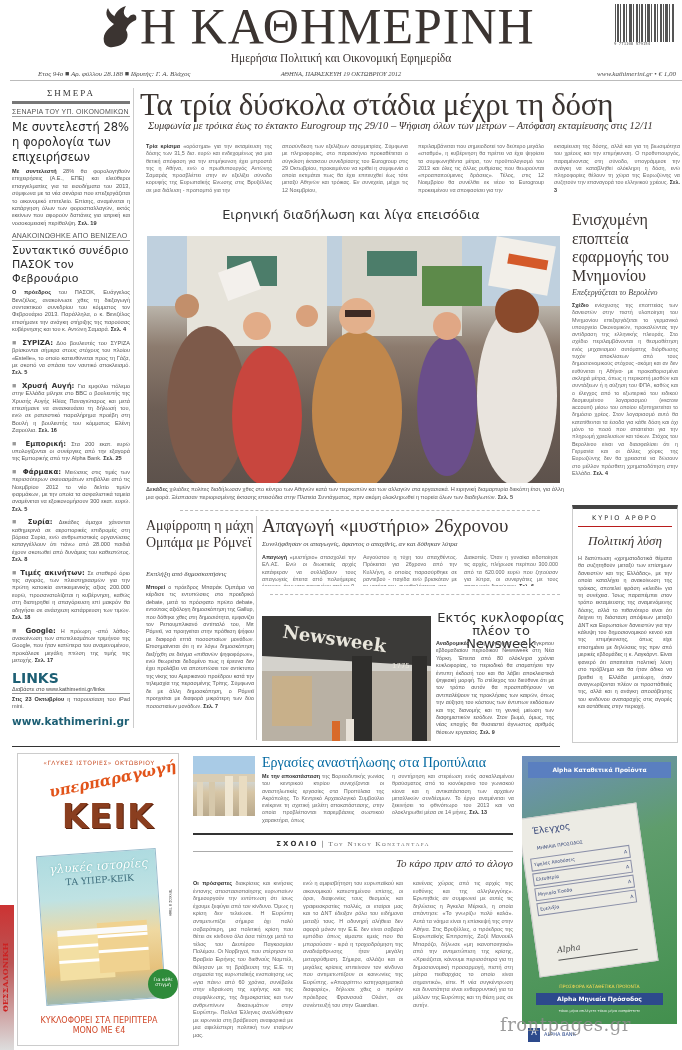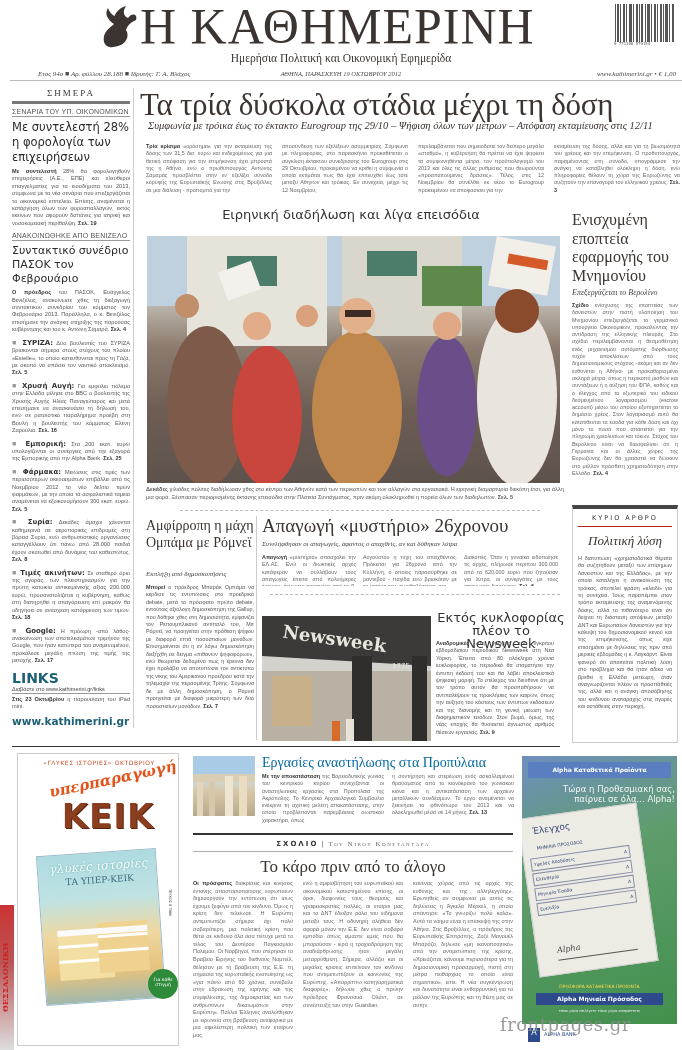--- a/index.html
+++ b/index.html
@@ -97,21 +97,21 @@
   #propylaia-photo { left: 193px; top: 756px; width: 62px; height: 60px; background: linear-gradient(180deg,#a9cbe6 0%,#cfdbe3 35%,#d7c6a6 60%,#b9a98c 100%); overflow: hidden; }
   #propylaia-title { left: 262px; top: 755px; width: 260px; font-family: "Liberation Serif", serif; font-size: 14px; color: #0369a1; white-space: nowrap; }
   .cols2 { left: 262px; top: 773px; width: 252px; height: 50px; display: flex; gap: 8px; }
 
   #rule-comment { left: 193px; top: 833px; width: 320px; height: 2px; background: #333; }
   #comment-head { left: 193px; top: 839px; width: 320px; text-align: center; font-size: 7px; color: #333; letter-spacing: 1.5px; }
   #comment-head .lbl { font-family: "DejaVu Sans", sans-serif; font-weight: bold; letter-spacing: 2px; }
   #comment-head .sep { color: #888; font-weight: bold; padding: 0 3px; }
   #comment-head .auth { font-family: "Liberation Serif", serif; font-variant: small-caps; color: #666; }
   #rule-comment2 { left: 193px; top: 851px; width: 320px; height: 1px; background: #aaa; }
-  #comment-title { left: 193px; top: 857px; width: 320px; text-align: center; font-family: "Liberation Serif", serif; font-size: 17px; color: #3b3431; }
+  #comment-title { left: 193px; top: 857px; width: 320px; text-align: right; font-family: "Liberation Serif", serif; font-style: italic; font-size: 11px; color: #3b3431; }
   .cols3b { left: 193px; top: 880px; width: 320px; height: 168px; display: flex; gap: 10px; }
   .cols3b .col { font-size: 5.5px; line-height: 7.6px; }
 
   
   #alpha-ad { left: 522px; top: 756px; width: 155px; height: 290px; background: linear-gradient(160deg,#6e8fbf 0%,#5f9d6c 35%,#3f8e4a 100%); overflow: hidden; }
   #alpha-head { left: 6px; top: 6px; width: 143px; height: 16px; background: #5a7fc0; color: #fff; text-align: center; font-family: "DejaVu Sans", sans-serif; font-weight: bold; font-size: 6px; line-height: 16px; }
   #alpha-slogan { left: 8px; top: 28px; width: 145px; text-align: right; color: #f4f4f4; font-family: "DejaVu Sans", sans-serif; font-size: 8.5px; line-height: 10px; }
   #alpha-paper { left: 6px; top: 54px; width: 120px; height: 160px; background: #ecebe4; transform: rotate(-8deg); border: 1px solid #ccc; }
   #alpha-paper-title { left: 12px; top: 8px; font-family: "DejaVu Sans", sans-serif; font-size: 9px; color: #3b4b7b; }
   #alpha-paper-sub { left: 14px; top: 28px; font-family: "DejaVu Sans", sans-serif; font-size: 4.5px; color: #3b4b7b; }
@@ -285,20 +285,24 @@
       <rect x="5" y="30" width="55" height="3" fill="#fff"></rect>
       <rect x="5" y="45" width="55" height="3" fill="#fff"></rect>
       <rect x="45" y="10" width="50" height="50" fill="#f0d290"></rect>
       <rect x="45" y="22" width="50" height="3" fill="#fff"></rect>
       <rect x="45" y="37" width="50" height="3" fill="#fff"></rect>
       <rect x="5" y="15" width="90" height="6" fill="#fafafa"></rect>
     </svg>
   </div>
   <div id="cake-green" class="abs">Για κάθε στιγμή</div>
   <div id="cake-side" class="abs">ΤΕΥΧΟΣ 8 ΤΙΜΗ</div>
+  <div id="cake-footer" class="abs">
+    <div>ΚΥΚΛΟΦΟΡΕΙ ΣΤΑ ΠΕΡΙΠΤΕΡΑ</div>
+    <div>ΜΟΝΟ ΜΕ €4</div>
+  </div>
 </div>
 <div id="thessaloniki" class="abs">ΘΕΣΣΑΛΟΝΙΚΗ</div>
 
 <div id="propylaia-photo" class="abs">
   <svg width="62" height="60" viewBox="0 0 62 60">
     <rect x="0" y="0" width="62" height="25" fill="#a9cbe6"></rect>
     <rect x="0" y="18" width="62" height="8" fill="#d9cdb4"></rect>
     <rect x="4" y="26" width="6" height="34" fill="#e2d6bd"></rect>
     <rect x="16" y="26" width="6" height="34" fill="#d6c8ab"></rect>
     <rect x="32" y="20" width="8" height="40" fill="#efe6d2"></rect>
@@ -339,24 +343,20 @@
     <div class="abs alpha-row" style="top:70px;">
         <span>Μηνιαία Έσοδα</span>
         <span>A</span>
       </div>
     <div class="abs alpha-row" style="top:85px;">
         <span>Ευελιξία</span>
         <span>A</span>
       </div>
     <div id="alpha-signature" class="abs">Alpha</div>
   </div>
-  <div id="alpha-slogan" class="abs">
-    <div>Τώρα η Προθεσμιακή σας,</div>
-    <div>παίρνει σε όλα... Alpha!</div>
-  </div>
   <div id="alpha-offer" class="abs">ΠΡΟΣΦΟΡΑ ΚΑΤΑΘΕΤΙΚΑ ΠΡΟΪΟΝΤΑ</div>
   <div id="alpha-product" class="abs">Alpha Μηνιαία Πρόσοδος</div>
   <div id="alpha-small" class="abs">τόκοι μήνα επιλέγετε τόκοι μήνα εισπράττετε</div>
   <div id="alpha-footer" class="abs">
     <div id="alpha-logo" class="abs">A</div>
     <div id="alpha-bankname" class="abs">ALPHA BANK</div>
   </div>
 </div>
 
 <div id="watermark" class="abs">frontpages.gr</div>

